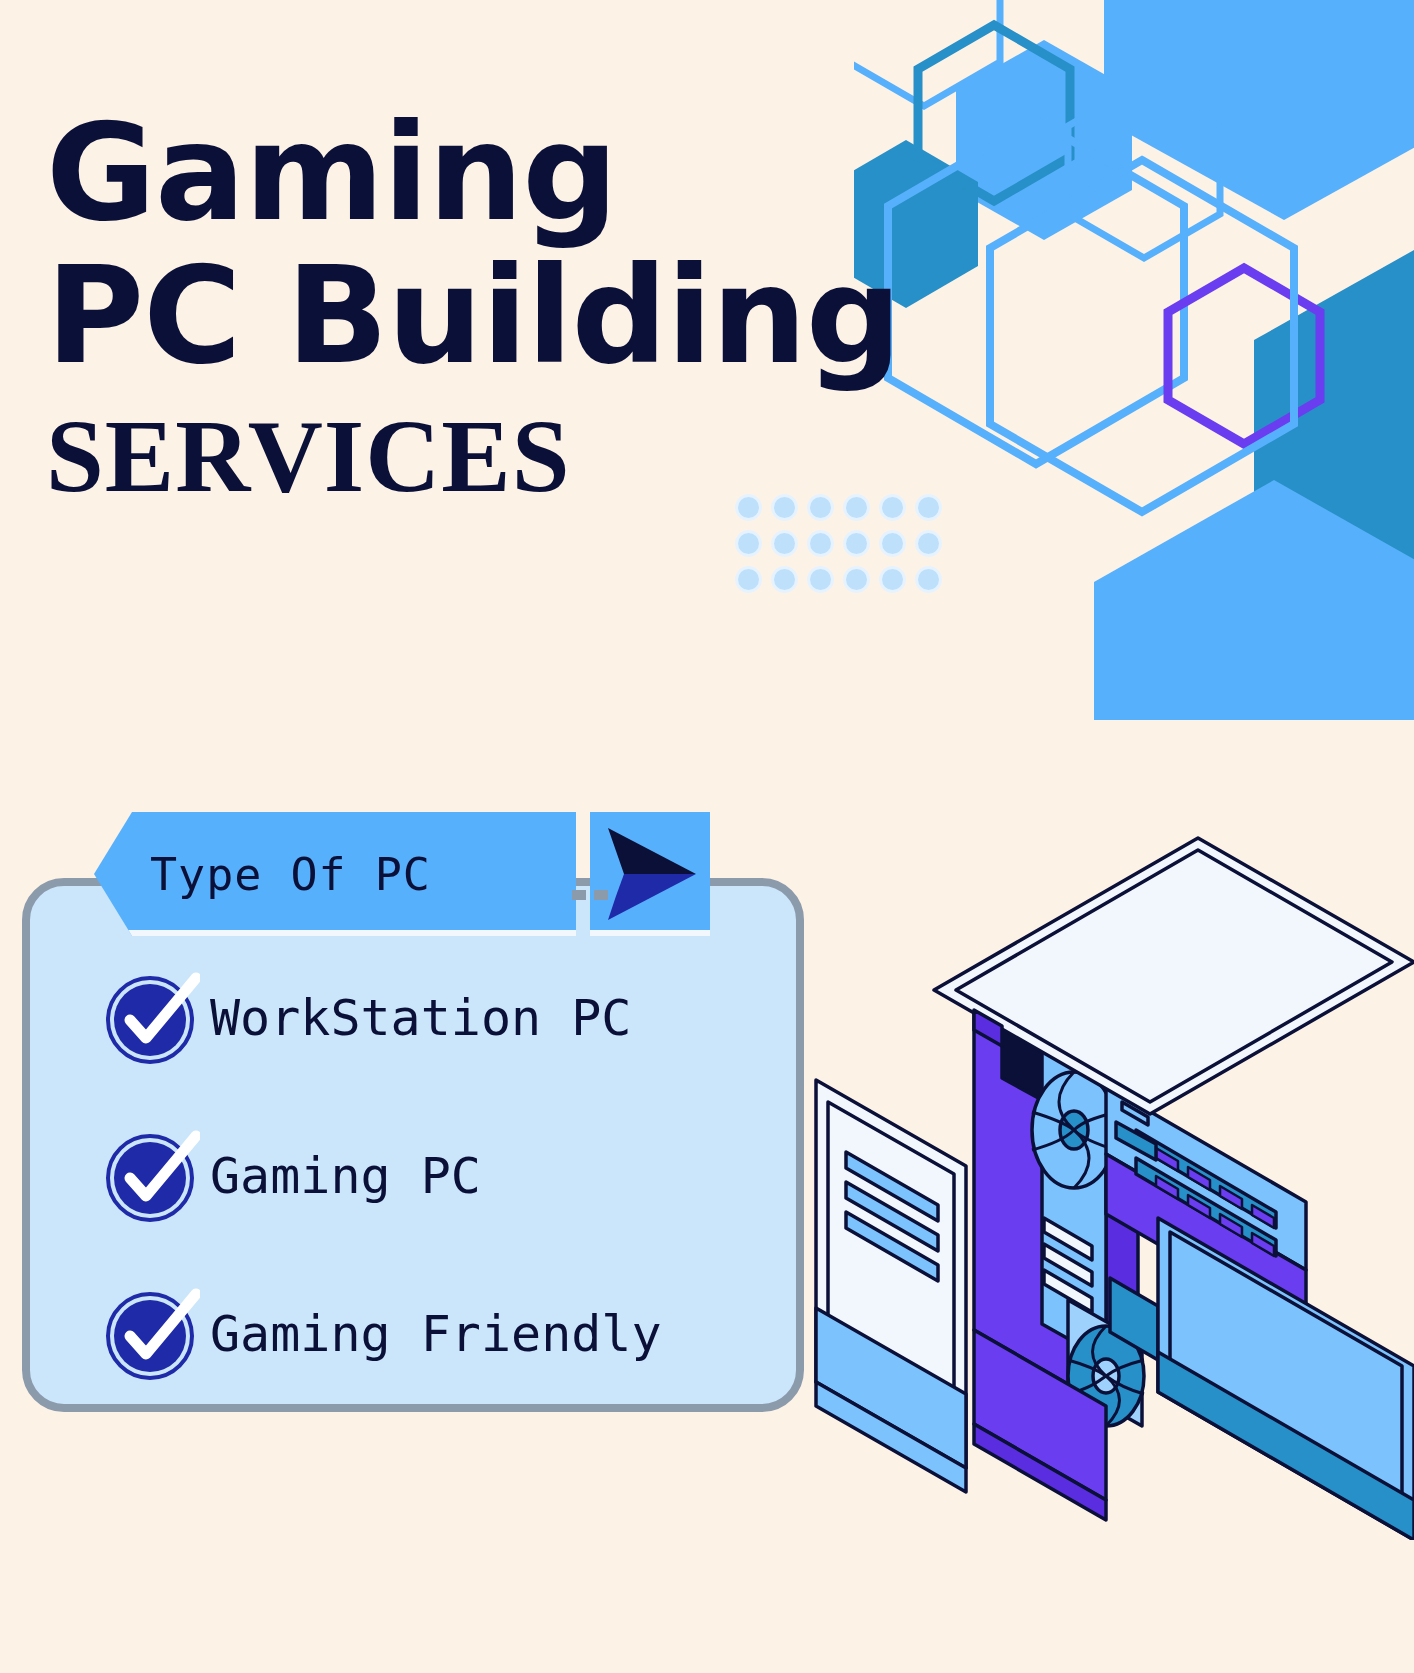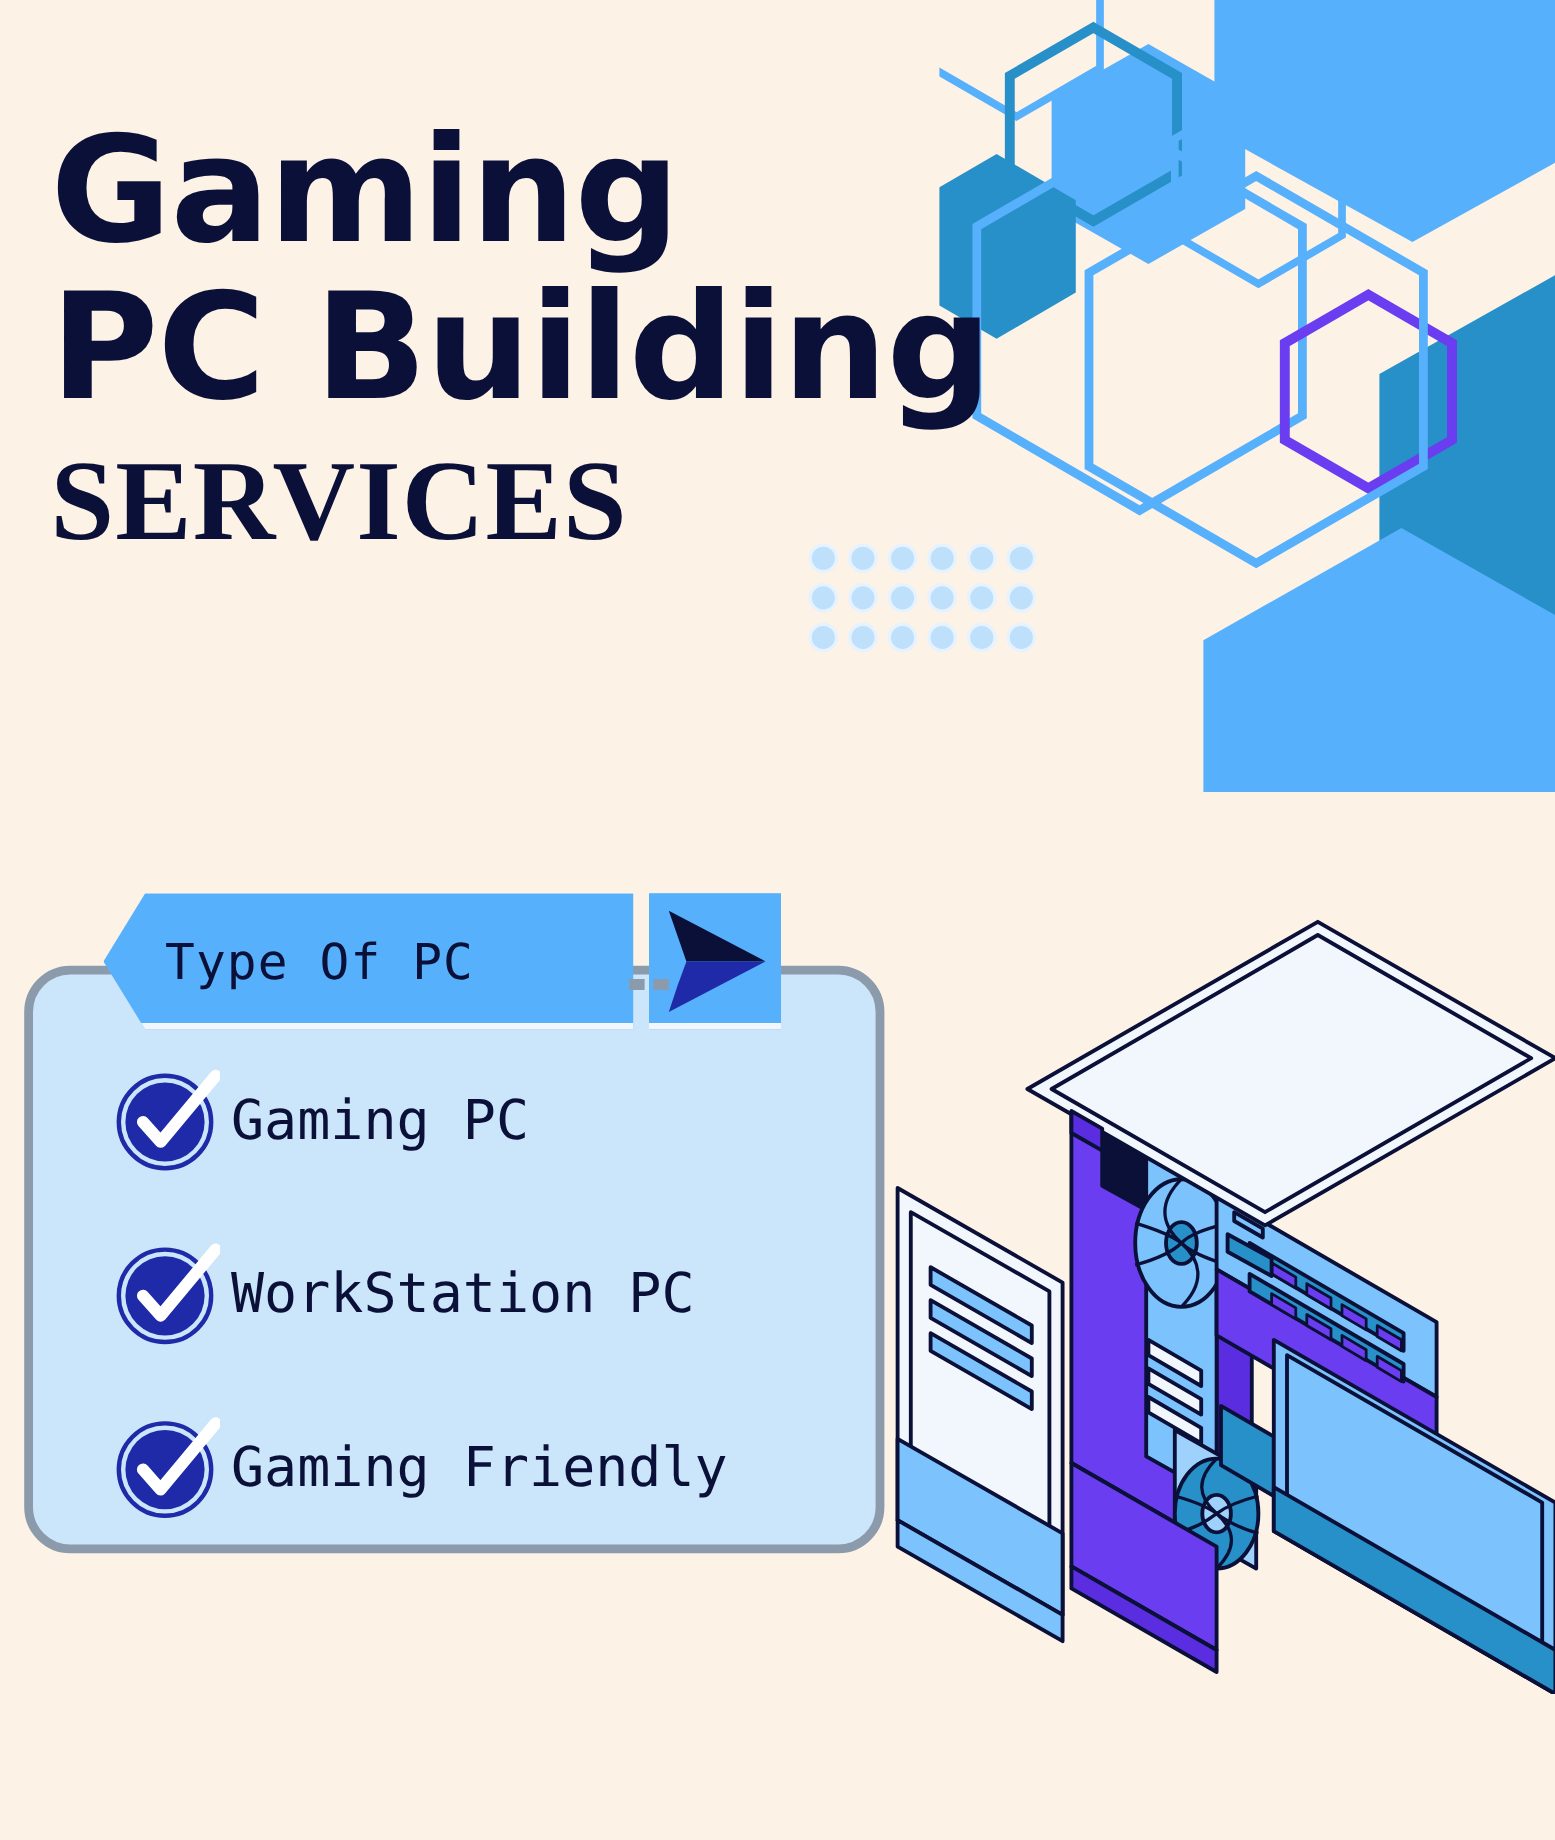--- a/index.html
+++ b/index.html
@@ -165,32 +165,32 @@
   <div class="list">
 
     <div class="list-item">
       <span class="check-icon">
         <svg width="96" height="96" viewBox="0 0 96 96" xmlns="http://www.w3.org/2000/svg">
           <circle cx="46" cy="50" r="42" fill="none" stroke="#1f2aa8" stroke-width="4"></circle>
           <circle cx="46" cy="50" r="36" fill="#1f2aa8"></circle>
           <path d="M26 50 L42 68 L92 8" fill="none" stroke="#ffffff" stroke-width="11" stroke-linecap="round" stroke-linejoin="round"></path>
         </svg>
       </span>
-      <span class="item-label">Gaming PC</span>
+      <span class="item-label">WorkStation PC</span>
     </div>
 
     <div class="list-item">
       <span class="check-icon">
         <svg width="96" height="96" viewBox="0 0 96 96" xmlns="http://www.w3.org/2000/svg">
           <circle cx="46" cy="50" r="42" fill="none" stroke="#1f2aa8" stroke-width="4"></circle>
           <circle cx="46" cy="50" r="36" fill="#1f2aa8"></circle>
           <path d="M26 50 L42 68 L92 8" fill="none" stroke="#ffffff" stroke-width="11" stroke-linecap="round" stroke-linejoin="round"></path>
         </svg>
       </span>
-      <span class="item-label">WorkStation PC</span>
+      <span class="item-label">Gaming PC</span>
     </div>
 
     <div class="list-item">
       <span class="check-icon">
         <svg width="96" height="96" viewBox="0 0 96 96" xmlns="http://www.w3.org/2000/svg">
           <circle cx="46" cy="50" r="42" fill="none" stroke="#1f2aa8" stroke-width="4"></circle>
           <circle cx="46" cy="50" r="36" fill="#1f2aa8"></circle>
           <path d="M26 50 L42 68 L92 8" fill="none" stroke="#ffffff" stroke-width="11" stroke-linecap="round" stroke-linejoin="round"></path>
         </svg>
       </span>

